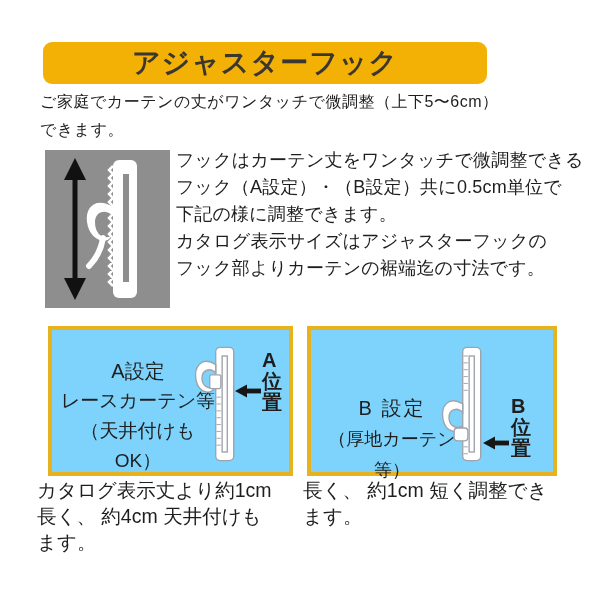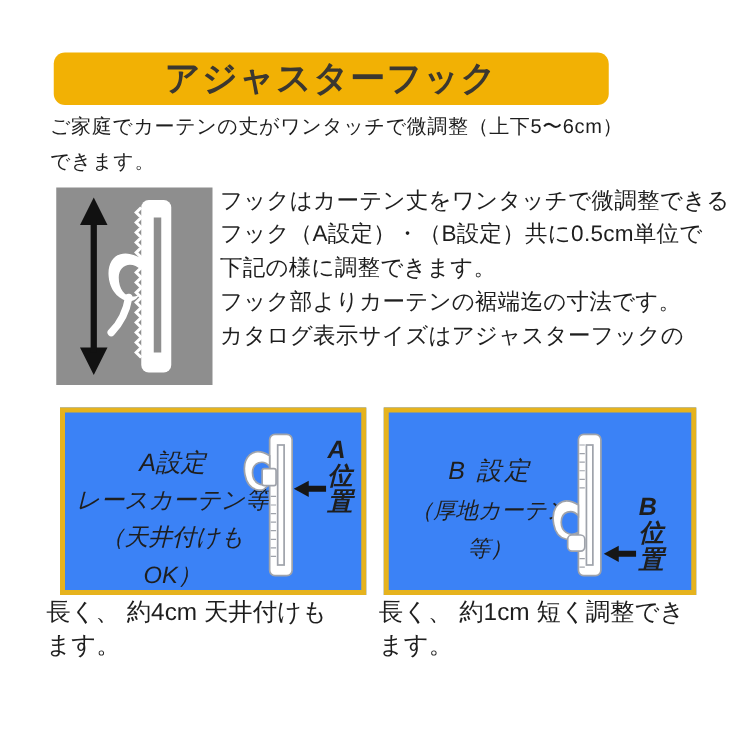--- a/index.html
+++ b/index.html
@@ -31,31 +31,31 @@
     background:var(--gray_box,#8E8E8E);}
   .graybox svg{position:absolute;left:0;top:0;}
 
   
   .desc{position:absolute;left:176px;top:147px;width:414px;
     font-size:18px;line-height:27px;letter-spacing:0.2px;}
 
   
   .setting-box{
     position:absolute;top:326px;height:150px;box-sizing:border-box;
-    border:4px solid var(--box_border,#E6B31E);background:#3b82f6;font-style:italic;
+    border:4px solid var(--box_border,#E6B31E);background:#7dd3fc;
   }
   .box-a{left:48px;width:245px;}
   .box-b{left:307px;width:250px;}
 
   .a-text{position:absolute;left:6px;top:26px;width:160px;text-align:center;
     font-size:19px;line-height:30px;}
   .a-text .t1{font-size:20px;}
   .b-text{position:absolute;left:2px;top:32px;width:158px;text-align:center;
     font-size:18px;line-height:31px;}
-  .b-text .t1{font-size:20px;letter-spacing:2px;}
+  .b-text .t1{font-size:20px;letter-spacing:2px;margin-top:31px;}
 
   .hook-outline{position:absolute;top:5px;}
   .box-a .hook-outline{left:138px;}
   .box-b .hook-outline{left:126px;}
 
   .vlabel{
     position:absolute;width:24px;text-align:left;
     font-size:20px;font-weight:bold;line-height:21px;
     word-break:break-all;
   }
@@ -101,22 +101,22 @@
         <path d="M70,58 C52,46 40,56 42,72 C44,90 62,96 66,86 C58,90 50,84 50,72 C50,62 60,58 68,66 Z" fill="#fff"></path>
         <path d="M58,88 C56,100 50,110 44,116" fill="none" stroke="#fff" stroke-width="6" stroke-linecap="round"></path>
       </g>
     </svg>
   </div>
 
   <div class="desc">
     <div>フックはカーテン丈をワンタッチで微調整できる</div>
     <div>フック（A設定）・（B設定）共に0.5cm単位で</div>
     <div>下記の様に調整できます。</div>
+    <div>カタログ表示サイズはアジャスターフックの</div>
     <div>フック部よりカーテンの裾端迄の寸法です。</div>
-    <div>カタログ表示サイズはアジャスターフックの</div>
   </div>
 
   <div class="setting-box box-a">
     <div class="a-text">
       <div class="t1">A設定</div>
       <div>レースカーテン等</div>
       <div>（天井付けも OK）</div>
     </div>
     <svg class="hook-outline" width="60" height="138" viewBox="0 0 70 140">
       <g fill="#fff" stroke="#9FA3AB" stroke-width="1.6">
@@ -167,20 +167,21 @@
       </g>
     </svg>
     <svg class="pos-arrow" viewBox="0 0 26 14" fill="#161616">
       <polygon points="0,7 12,0.5 12,13.5"></polygon>
         <rect x="11" y="4.6" width="15" height="4.8"></rect>
     </svg>
     <div class="vlabel">B位置</div>
   </div>
 
   <div class="caption cap-a">
+    <div>カタログ表示丈より約1cm</div>
     <div>長く、 約4cm 天井付けも</div>
     <div>ます。</div>
   </div>
   <div class="caption cap-b">
     <div>長く、 約1cm 短く調整でき</div>
     <div>ます。</div>
   </div>
 
 </div>
 

